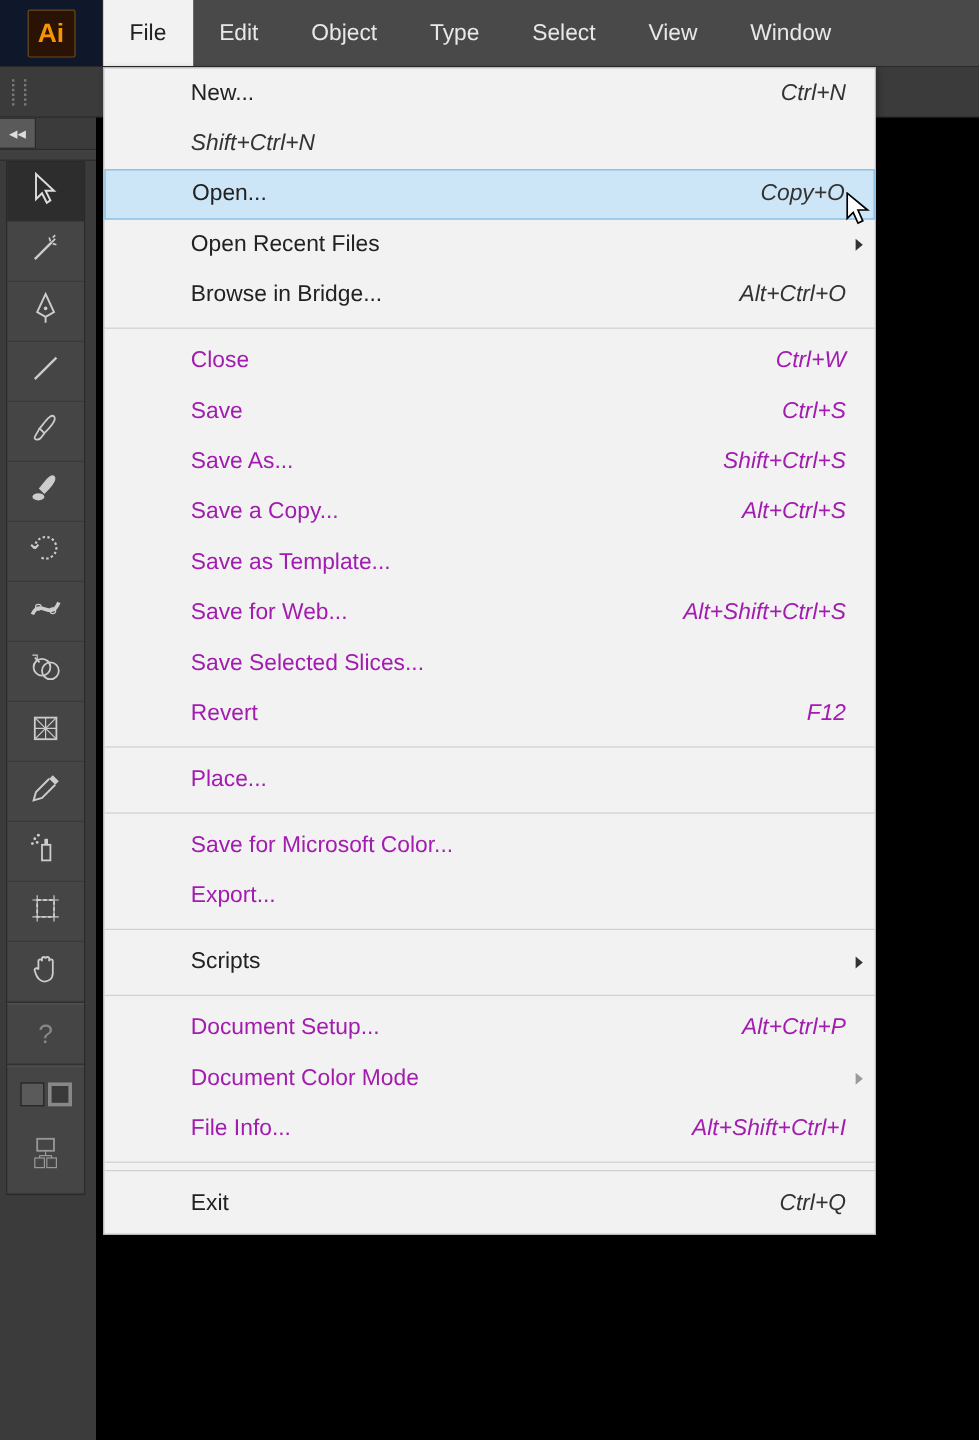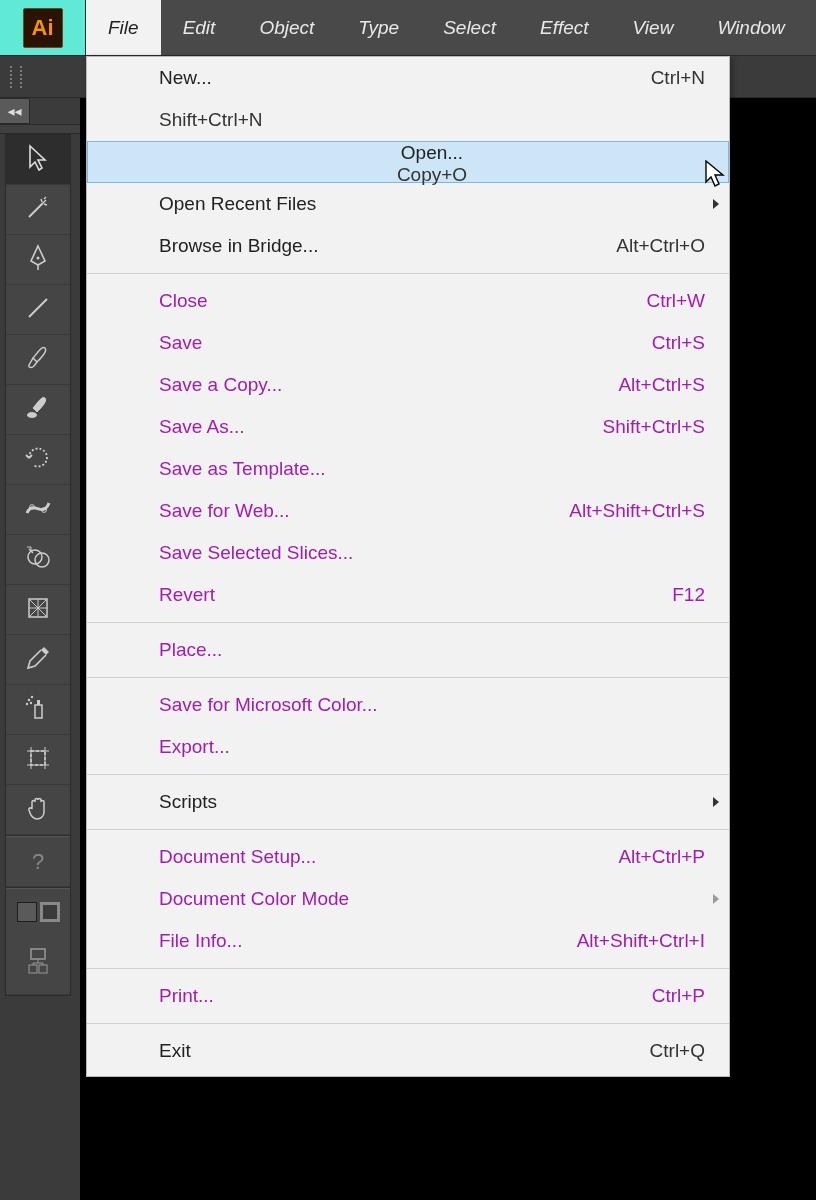--- a/index.html
+++ b/index.html
@@ -20,40 +20,39 @@
       align-items: stretch;
       background: #494949;
       border-bottom: 1px solid #2a2a2a;
       color: #e8e8e8;
       font-size: 19px;
     }
     .app-logo {
       width: 86px;
       display: flex; align-items: center; justify-content: center;
       border-right: 1px solid #2a2a2a;
-      background: #5eead4;
+      background: #0f172a;
     }
     .app-logo .ai-mark {
       width: 40px; height: 40px;
       background: #2a1304;
       border-radius: 2px;
       display: flex; align-items: center; justify-content: center;
       color: #f79400;
       font-weight: 700;
       font-size: 22px;
       letter-spacing: 0;
       border: 1px solid #6b4a1b;
     }
     .menu-items { display: flex; }
     .menu-item {
       padding: 0 22px;
       display: flex; align-items: center;
       color: #e8e8e8;
       cursor: default;
-      font-style: italic;
     }
     .menu-item.active {
       background: #f2f2f2;
       color: #222;
     }
     
     .control-strip {
       position: absolute;
       top: 56px; left: 0; right: 0;
       height: 42px;
@@ -132,30 +131,31 @@
       color: #222;
       padding-bottom: 4px;
     }
     .dd-item {
       display: flex;
       align-items: center;
       height: 42px;
       padding: 0 24px 0 72px;
       justify-content: space-between;
       position: relative;
+      gap: 45px;
     }
     .dd-item.highlight {
       background: #cde6f7;
       border: 1px solid #7cb7e2;
-      margin-left: 0; margin-right: 0; flex-direction: column;
+      margin-left: 0; margin-right: 0;
     }
     .dd-item.disabled .dd-label,
     .dd-item.disabled .dd-shortcut { color: #a21caf; }
     .dd-label {}
-    .dd-shortcut { color: #333; }
+    .dd-shortcut { color: #333; font-style: italic; }
     .dd-submenu-arrow {
       position: absolute;
       right: 10px; top: 50%; transform: translateY(-50%);
       width: 0; height: 0;
       border-top: 5px solid transparent;
       border-bottom: 5px solid transparent;
       border-left: 6px solid #333;
     }
     .dd-item.disabled .dd-submenu-arrow { border-left-color: #9a9a9a; }
     .dd-sep {
@@ -190,23 +190,20 @@
           <span>Edit</span>
         </div>
       <div class="menu-item">
           <span>Object</span>
         </div>
       <div class="menu-item">
           <span>Type</span>
         </div>
       <div class="menu-item">
           <span>Select</span>
-        </div>
-      <div class="menu-item">
-          <span>Effect</span>
         </div>
       <div class="menu-item">
           <span>View</span>
         </div>
       <div class="menu-item">
           <span>Window</span>
         </div>
     </div>
   </div>
 
@@ -391,28 +388,28 @@
       <div class="dd-sep"></div>
       <div class="dd-item disabled">
         <span class="dd-label">Close</span>
         <span class="dd-shortcut">Ctrl+W</span>
       </div>
       <div class="dd-item disabled">
         <span class="dd-label">Save</span>
         <span class="dd-shortcut">Ctrl+S</span>
       </div>
       <div class="dd-item disabled">
+        <span class="dd-label">Save As...</span>
+        <span class="dd-shortcut">Shift+Ctrl+S</span>
+      </div>
+      <div class="dd-item disabled">
         <span class="dd-label">Save a Copy...</span>
         <span class="dd-shortcut">Alt+Ctrl+S</span>
       </div>
       <div class="dd-item disabled">
-        <span class="dd-label">Save As...</span>
-        <span class="dd-shortcut">Shift+Ctrl+S</span>
-      </div>
-      <div class="dd-item disabled">
         <span class="dd-label">Save as Template...</span>
       </div>
       <div class="dd-item disabled">
         <span class="dd-label">Save for Web...</span>
         <span class="dd-shortcut">Alt+Shift+Ctrl+S</span>
       </div>
       <div class="dd-item disabled">
         <span class="dd-label">Save Selected Slices...</span>
       </div>
       <div class="dd-item disabled">
@@ -442,24 +439,20 @@
       </div>
       <div class="dd-item disabled">
         <span class="dd-label">Document Color Mode</span>
         <span class="dd-submenu-arrow"></span>
       </div>
       <div class="dd-item disabled">
         <span class="dd-label">File Info...</span>
         <span class="dd-shortcut">Alt+Shift+Ctrl+I</span>
       </div>
       <div class="dd-sep"></div>
-      <div class="dd-item disabled">
-        <span class="dd-label">Print...</span>
-        <span class="dd-shortcut">Ctrl+P</span>
-      </div>
       <div class="dd-sep"></div>
       <div class="dd-item">
         <span class="dd-label">Exit</span>
         <span class="dd-shortcut">Ctrl+Q</span>
       </div>
     </div>
 
   <div class="cursor">
     <svg viewBox="0 0 22 28">
         <path d="M1 1 L1 22 L6 17 L10 26 L14 24 L10 15 L18 15 Z" fill="#fff" stroke="#000" stroke-width="1.4"></path>

